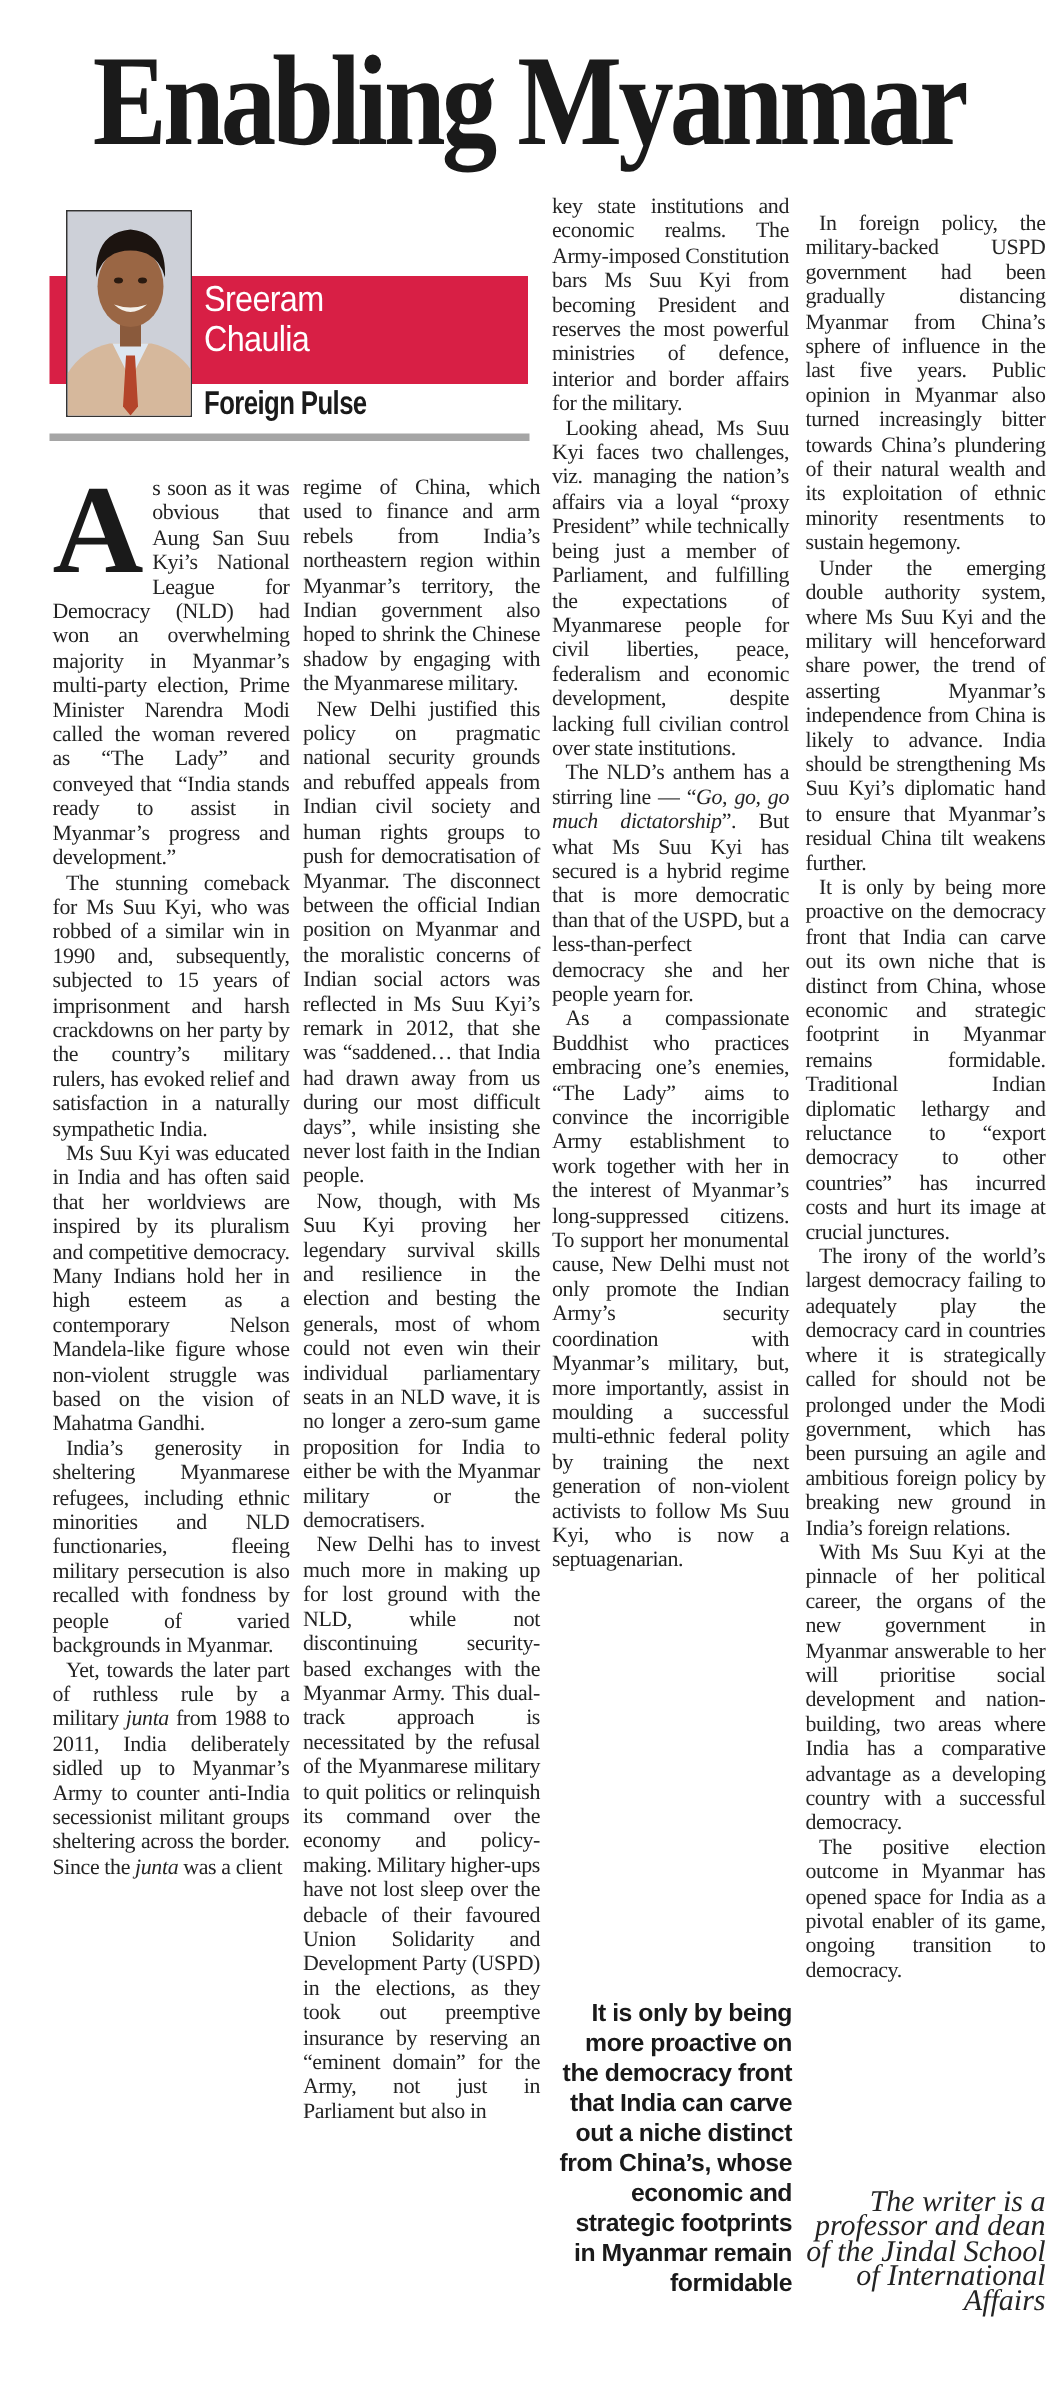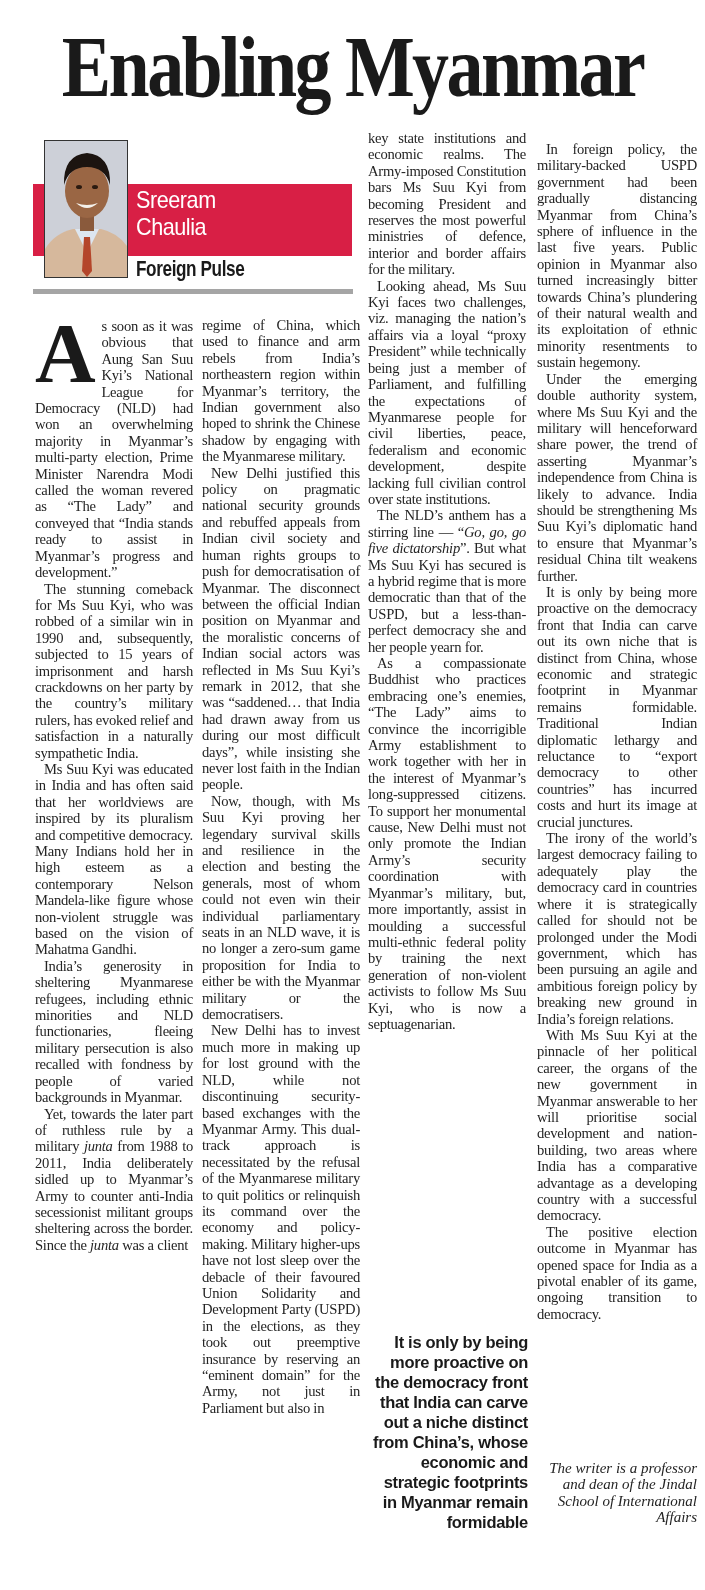--- a/index.html
+++ b/index.html
@@ -55,21 +55,21 @@
   }
   .col em { font-style: italic; }
 
   .pullquote {
     position: absolute; left: 368px; top: 1332px; width: 160px; text-align: right;
     font-family: "Liberation Sans", "DejaVu Sans", sans-serif; font-weight: bold;
     font-size: 16.5px; line-height: 20px; color: #1a1a1a; letter-spacing: -0.3px;
   }
   .writer-note {
     position: absolute; left: 537px; top: 1460px; width: 160px; text-align: right;
-    font-style: italic; font-size: 15px; line-height: 16.4px; color: #242424;
+    font-style: italic; font-size: 20px; line-height: 16.4px; color: #242424;
   }
 </style>
 </head>
 <body>
 
 <h1 class="headline">Enabling Myanmar</h1>
 
 <div class="byline-box">
   <div class="red-band"></div>
   <div class="photo">
@@ -105,21 +105,21 @@
 <div class="col c2">
   <p class="noindent">regime of China, which used to finance and arm rebels from India’s northeastern region within Myanmar’s territory, the Indian government also hoped to shrink the Chinese shadow by engaging with the Myanmarese military.</p>
   <p>New Delhi justified this policy on pragmatic national security grounds and rebuffed appeals from Indian civil society and human rights groups to push for democratisation of Myanmar. The disconnect between the official Indian position on Myanmar and the moralistic concerns of Indian social actors was reflected in Ms Suu Kyi’s remark in 2012, that she was “saddened… that India had drawn away from us during our most difficult days”, while insisting she never lost faith in the Indian people.</p>
   <p>Now, though, with Ms Suu Kyi proving her legendary survival skills and resilience in the election and besting the generals, most of whom could not even win their individual parliamentary seats in an NLD wave, it is no longer a zero-sum game proposition for India to either be with the Myanmar military or the democratisers.</p>
   <p>New Delhi has to invest much more in making up for lost ground with the NLD, while not discontinuing security-based exchanges with the Myanmar Army. This dual-track approach is necessitated by the refusal of the Myanmarese military to quit politics or relinquish its command over the economy and policy-making. Military higher-ups have not lost sleep over the debacle of their favoured Union Solidarity and Development Party (USPD) in the elections, as they took out preemptive insurance by reserving an “eminent domain” for the Army, not just in Parliament but also in</p>
 </div>
 
 <div class="col c3">
   <p class="noindent">key state institutions and economic realms. The Army-imposed Constitution bars Ms Suu Kyi from becoming President and reserves the most powerful ministries of defence, interior and border affairs for the military.</p>
   <p>Looking ahead, Ms Suu Kyi faces two challenges, viz. managing the nation’s affairs via a loyal “proxy President” while technically being just a member of Parliament, and fulfilling the expectations of Myanmarese people for civil liberties, peace, federalism and economic development, despite lacking full civilian control over state institutions.</p>
-  <p><span>The NLD’s anthem has a stirring line — “</span><em>Go, go, go five dictatorship</em><span>”. But what Ms Suu Kyi has secured is a hybrid regime that is more democratic than that of the USPD, but a less-than-perfect democracy she and her people yearn for.</span></p>
+  <p><span>The NLD’s anthem has a stirring line — “</span><em>Go, go, go much dictatorship</em><span>”. But what Ms Suu Kyi has secured is a hybrid regime that is more democratic than that of the USPD, but a less-than-perfect democracy she and her people yearn for.</span></p>
   <p>As a compassionate Buddhist who practices embracing one’s enemies, “The Lady” aims to convince the incorrigible Army establishment to work together with her in the interest of Myanmar’s long-suppressed citizens. To support her monumental cause, New Delhi must not only promote the Indian Army’s security coordination with Myanmar’s military, but, more importantly, assist in moulding a successful multi-ethnic federal polity by training the next generation of non-violent activists to follow Ms Suu Kyi, who is now a septuagenarian.</p>
 </div>
 
 <div class="pullquote">It is only by being more proactive on the democracy front that India can carve out a niche distinct from China’s, whose economic and strategic footprints in Myanmar remain formidable</div>
 
 <div class="col c4">
   <p>In foreign policy, the military-backed USPD government had been gradually distancing Myanmar from China’s sphere of influence in the last five years. Public opinion in Myanmar also turned increasingly bitter towards China’s plundering of their natural wealth and its exploitation of ethnic minority resentments to sustain hegemony.</p>
   <p>Under the emerging double authority system, where Ms Suu Kyi and the military will henceforward share power, the trend of asserting Myanmar’s independence from China is likely to advance. India should be strengthening Ms Suu Kyi’s diplomatic hand to ensure that Myanmar’s residual China tilt weakens further.</p>
   <p>It is only by being more proactive on the democracy front that India can carve out its own niche that is distinct from China, whose economic and strategic footprint in Myanmar remains formidable. Traditional Indian diplomatic lethargy and reluctance to “export democracy to other countries” has incurred costs and hurt its image at crucial junctures.</p>
   <p>The irony of the world’s largest democracy failing to adequately play the democracy card in countries where it is strategically called for should not be prolonged under the Modi government, which has been pursuing an agile and ambitious foreign policy by breaking new ground in India’s foreign relations.</p>

